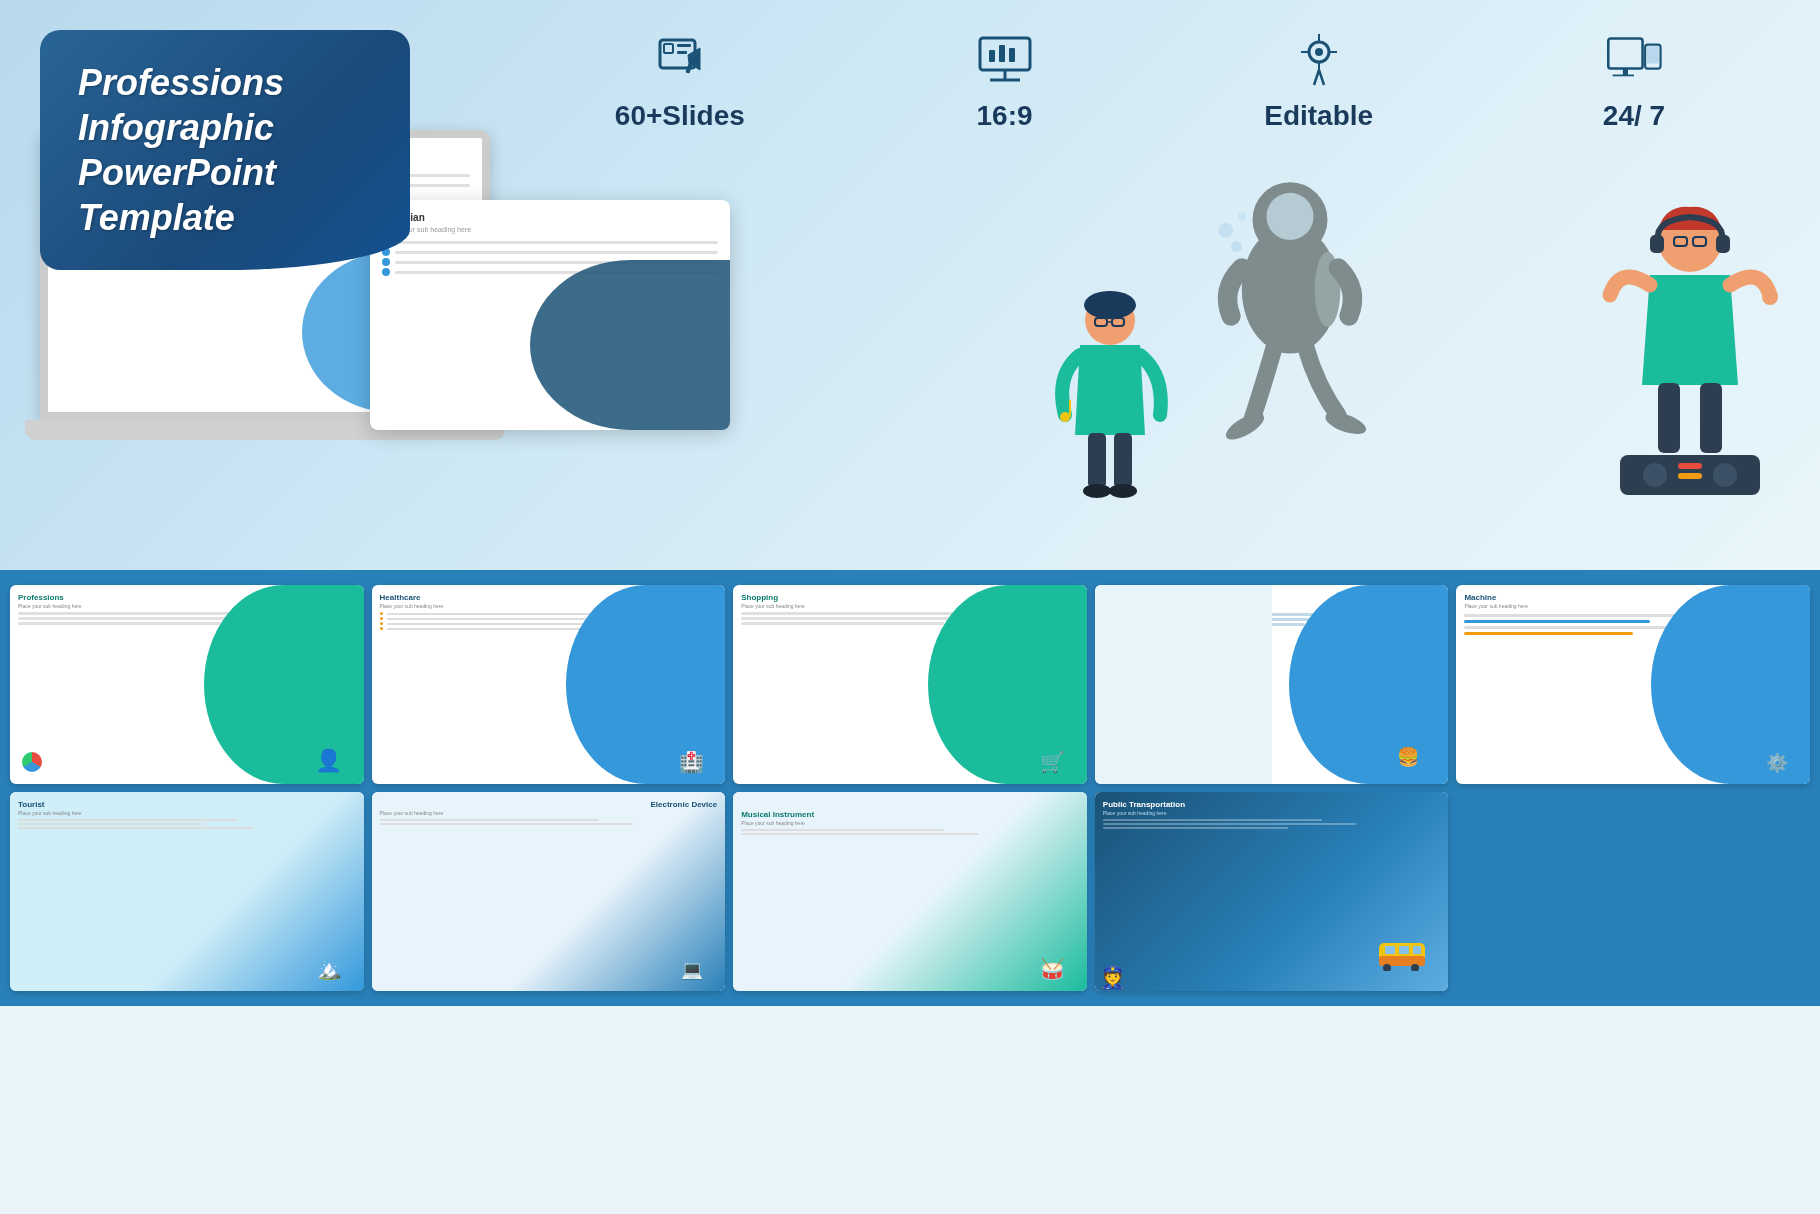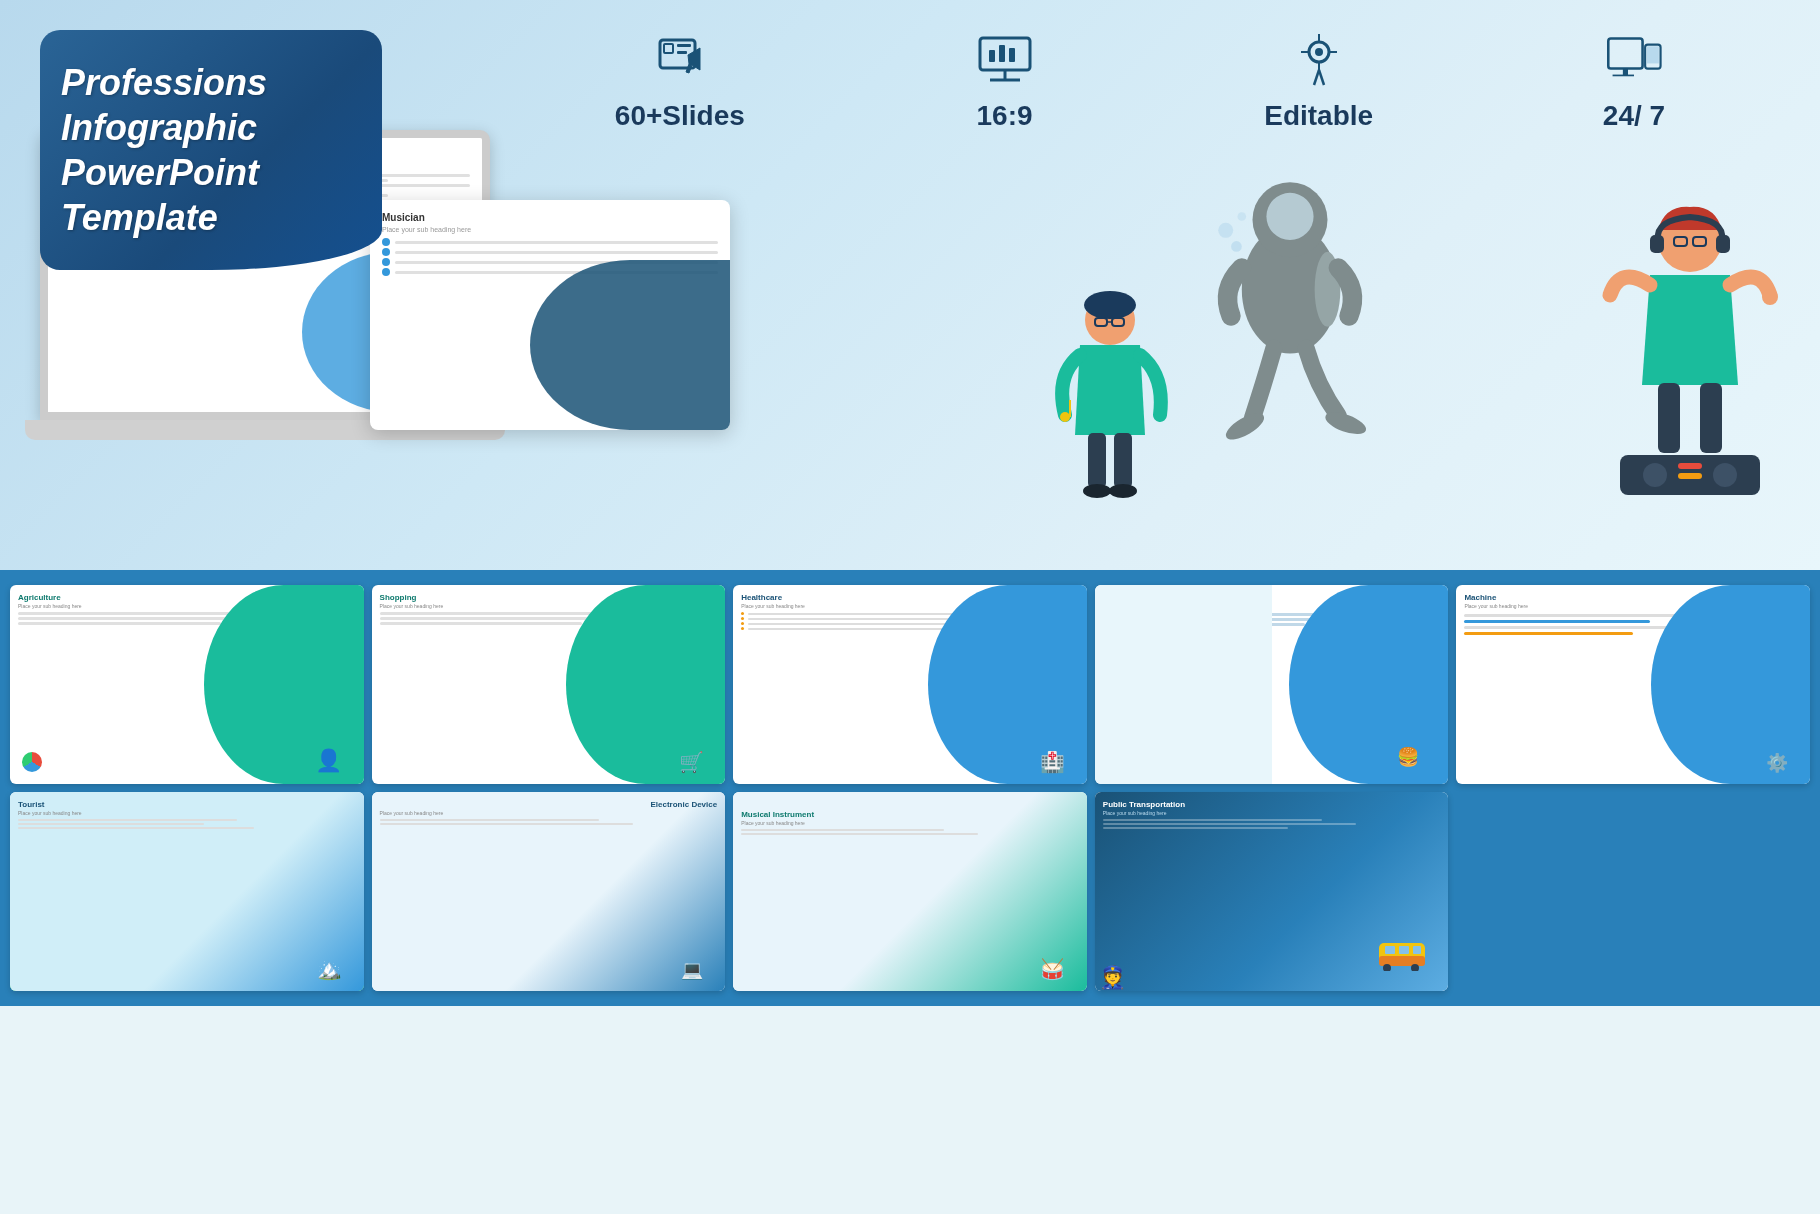--- a/index.html
+++ b/index.html
@@ -12,22 +12,22 @@
       height: 570px;
       position: relative;
       display: flex;
       align-items: flex-start;
       padding: 30px 40px;
     }
 
     .title-box {
       background: linear-gradient(135deg, #2a6496 0%, #1a4a7a 60%, #145090 100%);
       border-radius: 20px 20px 50% 20px / 20px 20px 40px 20px;
-      width: 342px;
-      padding: 30px 21px;
+      width: 370px;
+      padding: 30px 38px;
       color: #fff;
       position: relative;
       z-index: 2;
       flex-shrink: 0;
     }
     .title-box h1 {
       font-size: 36px;
       font-weight: bold;
       font-style: italic;
       line-height: 1.25;
@@ -422,44 +422,30 @@
   </div>
 
 </div>
 
 <div class="bottom-section">
   <div class="slides-grid">
 
     <div class="slide-thumb">
       <div class="slide-thumb-inner">
         <div class="bg-teal-blob"></div>
-        <div class="slide-thumb-title teal">Agriculture</div>
+        <div class="slide-thumb-title teal">Professions</div>
         <div class="slide-thumb-sub">Place your sub heading here</div>
         <div class="slide-text-lines">
           <div class="slide-text-line long"></div>
           <div class="slide-text-line medium"></div>
           <div class="slide-text-line short"></div>
         </div>
         <div class="mini-pie" style="position:absolute;bottom:12px;left:12px;"></div>
 
         <div style="position:absolute;right:6%;bottom:5%;color:#1abc9c;font-size:22px;">👤</div>
-      </div>
-    </div>
-
-    <div class="slide-thumb">
-      <div class="slide-thumb-inner">
-        <div class="bg-teal-blob"></div>
-        <div class="slide-thumb-title teal">Shopping</div>
-        <div class="slide-thumb-sub">Place your sub heading here</div>
-        <div class="slide-text-lines">
-          <div class="slide-text-line long"></div>
-          <div class="slide-text-line medium"></div>
-          <div class="slide-text-line short"></div>
-        </div>
-        <div style="position:absolute;right:6%;bottom:5%;font-size:20px;">🛒</div>
       </div>
     </div>
 
     <div class="slide-thumb">
       <div class="slide-thumb-inner">
         <div class="bg-blue-blob"></div>
         <div class="slide-thumb-title blue">Healthcare</div>
         <div class="slide-thumb-sub">Place your sub heading here</div>
         <ul class="bullet-list" style="margin-top:3px;">
           <li>
@@ -478,20 +464,34 @@
               <span style="display:inline-block;width:3px;height:3px;background:#f39c12;border-radius:50%;margin-right:2px;"></span>
               <div style="background:#ddd;height:2px;flex:1;border-radius:1px;width:58px;"></div>
             </li>
         </ul>
         <div style="position:absolute;right:6%;bottom:5%;font-size:20px;">🏥</div>
       </div>
     </div>
 
     <div class="slide-thumb">
       <div class="slide-thumb-inner">
+        <div class="bg-teal-blob"></div>
+        <div class="slide-thumb-title teal">Shopping</div>
+        <div class="slide-thumb-sub">Place your sub heading here</div>
+        <div class="slide-text-lines">
+          <div class="slide-text-line long"></div>
+          <div class="slide-text-line medium"></div>
+          <div class="slide-text-line short"></div>
+        </div>
+        <div style="position:absolute;right:6%;bottom:5%;font-size:20px;">🛒</div>
+      </div>
+    </div>
+
+    <div class="slide-thumb">
+      <div class="slide-thumb-inner">
         <div style="position:absolute;left:0;top:0;bottom:0;width:50%;background:linear-gradient(to right,#e8f6fb,#e8f6fb);"></div>
         <div class="bg-blue-blob"></div>
         <div class="slide-thumb-title blue">Unhealthy Food</div>
         <div class="slide-thumb-sub">Place your sub heading here</div>
         <div class="slide-text-lines" style="margin-top:4px;">
           <div class="slide-text-line medium" style="background:#c0d8e8;"></div>
           <div class="slide-text-line long" style="background:#c0d8e8;"></div>
           <div class="slide-text-line short" style="background:#c0d8e8;"></div>
         </div>
         <div style="position:absolute;right:8%;bottom:8%;font-size:18px;">🍔</div>

